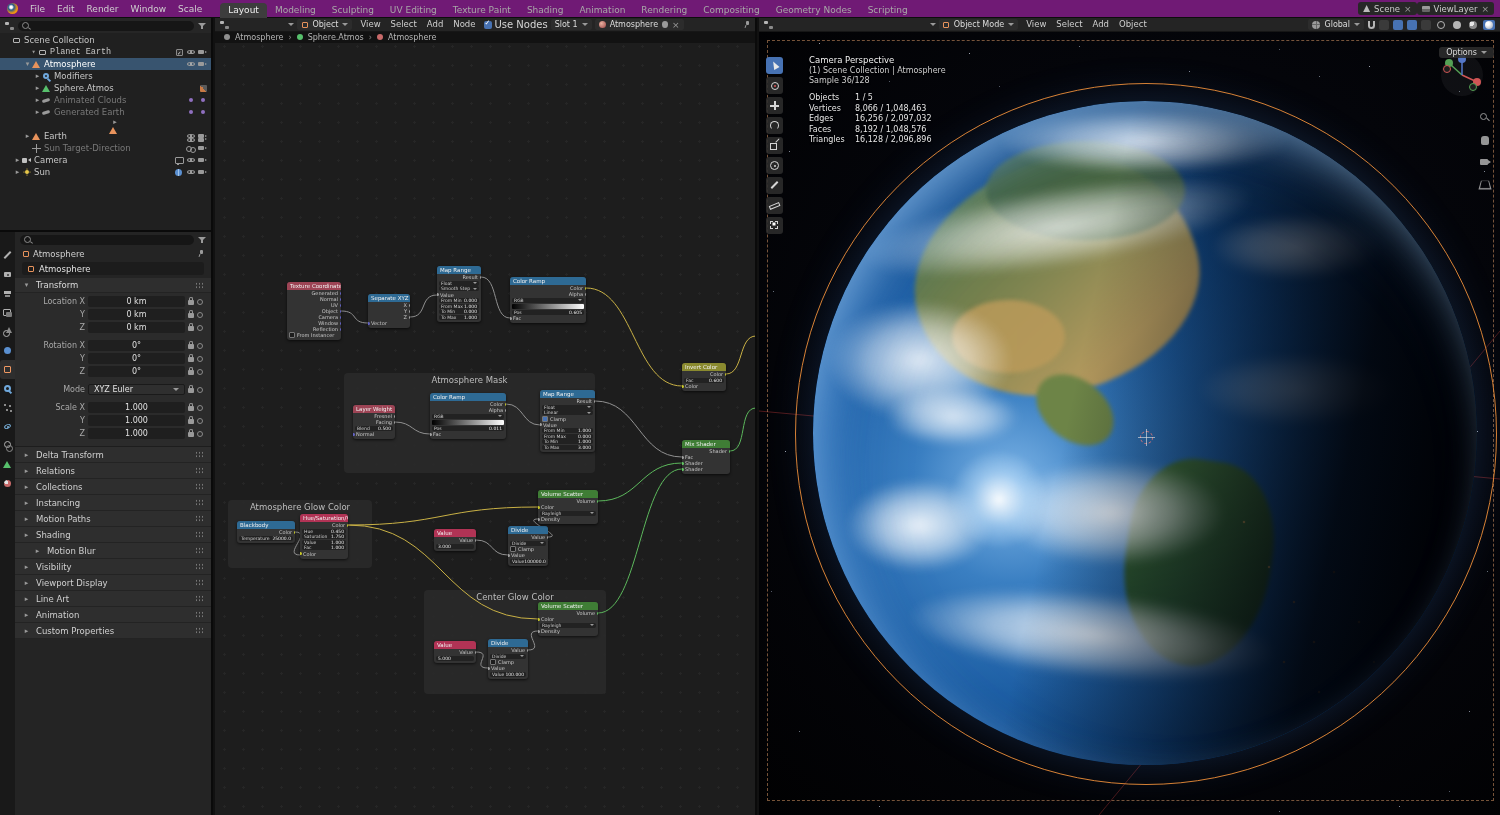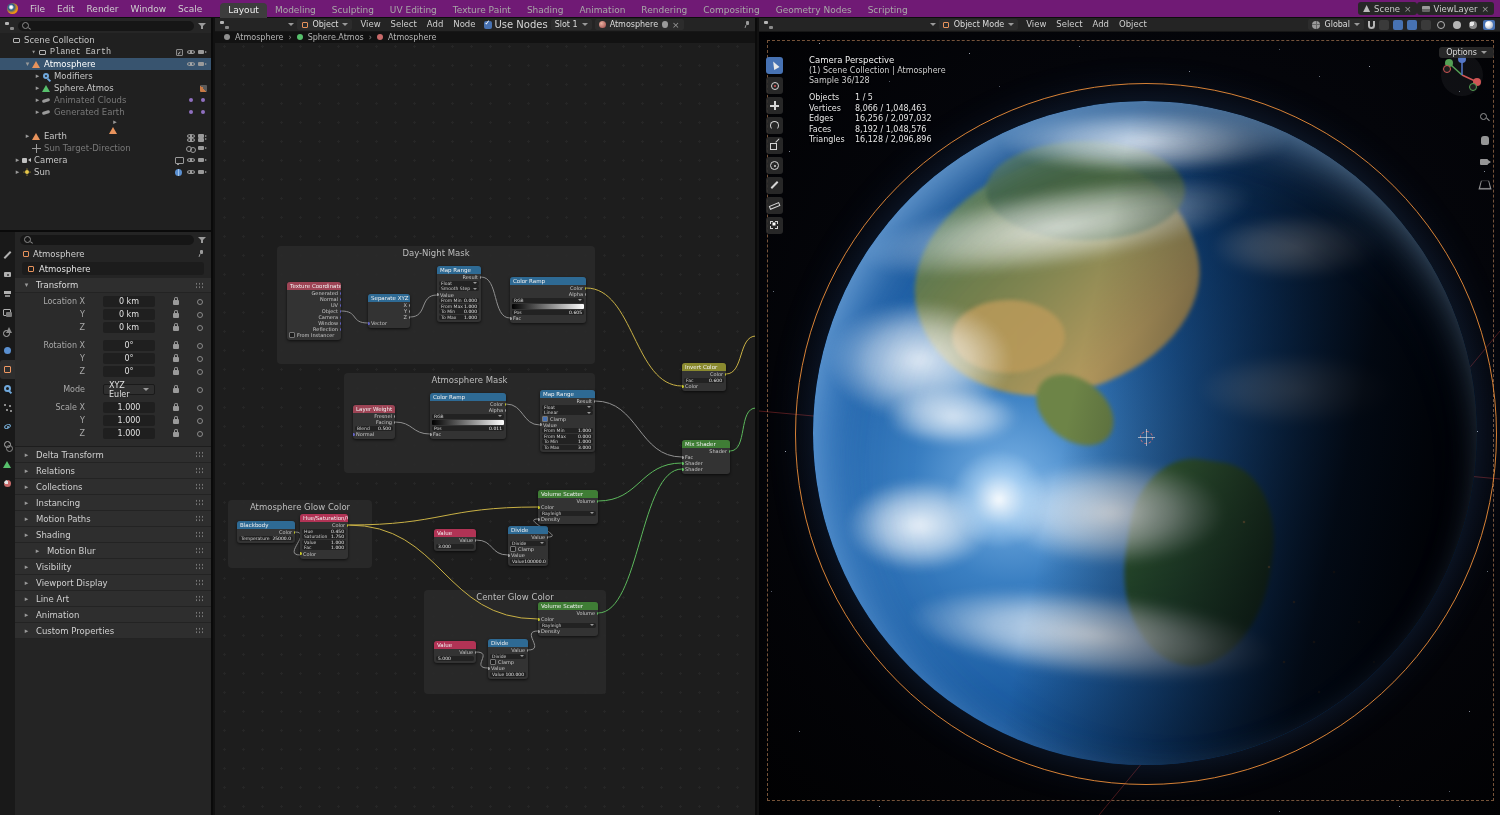--- a/index.html
+++ b/index.html
@@ -92,21 +92,21 @@
   .props-header{height:15px;display:flex;align-items:center;gap:4px;padding:0 5px;background:#242424;}
   .props-path{height:13px;display:flex;align-items:center;gap:4px;padding:0 7px;font-size:8.5px;color:#cfcfcf;}
   .pin{width:7px;height:7px;position:relative;margin-left:auto;}
   .pin::before{content:'';position:absolute;left:3px;top:0;width:3px;height:4px;background:#9a9a9a;border-radius:1px;}
   .pin::after{content:'';position:absolute;left:2px;top:4px;width:1px;height:3px;background:#9a9a9a;transform:rotate(20deg);}
   .name-field{margin:2px 7px 3px;height:13px;background:#1c1c1c;border-radius:3px;display:flex;align-items:center;gap:5px;padding:0 5px;font-size:8.5px;color:#e0e0e0;}
   .cube-ic{width:7px;height:7px;position:relative;flex:none;}
   .cube-ic::before{content:'';position:absolute;inset:0.5px;border:1px solid #e8935c;border-radius:1px;}
   .panel-h{height:14px;display:flex;align-items:center;font-size:8.5px;color:#dadada;padding:0 7px;gap:5px;background:#2e2e2e;border-bottom:1px solid #232323;}
   .tbody{padding:3px 8px 7px;display:flex;flex-direction:column;gap:2px;background:#2b2b2b;border-bottom:1px solid #1d1d1d;}
-  .trow{display:flex;align-items:center;height:11px;gap:18px;}
+  .trow{display:flex;align-items:center;height:11px;gap:3px;}
   .trow.gap{margin-top:5px;}
   .trow .lbl{width:62px;text-align:right;font-size:8px;color:#a8a8a8;flex:none;white-space:nowrap;}
   .trow .val{flex:1;height:11px;background:#1f1f1f;border-radius:2px;display:flex;align-items:center;justify-content:center;font-size:8px;color:#e0e0e0;}
   .trow .val.sel{justify-content:flex-start;padding:0 5px;background:#2f2f2f;border:1px solid #1a1a1a;box-sizing:border-box;}
   .caret{margin-left:auto;border-left:3px solid transparent;border-right:3px solid transparent;border-top:3.5px solid #9a9a9a;}
   .ic-lock{width:6px;height:5px;background:#9a9a9a;border-radius:1px;position:relative;margin-top:2px;flex:none;}
   .ic-lock::before{content:'';position:absolute;left:1px;top:-3px;width:2px;height:3px;border:1px solid #9a9a9a;border-bottom:none;border-radius:2px 2px 0 0;}
   .ic-anim{width:4px;height:4px;border:1px solid #8a8a8a;border-radius:50%;flex:none;}
   .cpanel{height:15px;display:flex;align-items:center;gap:5px;padding:0 7px;background:#2e2e2e;border-bottom:1px solid #232323;font-size:8.5px;color:#d0d0d0;}
   .cpanel.sub{padding-left:18px;}
@@ -577,23 +577,20 @@
             <span class="ar ar-right"></span>
             <span>Custom Properties</span>
             <span class="dragdots"></span>
           </div>
         </div>
     </div>
   </div>
 
   <div class="nodeed">
     <div id="ne-canvas" class="ne-canvas">
-        <div class="frame" style="left: 62px; top: 228px; width: 318px; height: 118px;">
-          <div class="frame-title">Day-Night Mask</div>
-        </div>
         <div class="frame" style="left: 129px; top: 355px; width: 251px; height: 100px;">
           <div class="frame-title">Atmosphere Mask</div>
         </div>
         <div class="frame" style="left: 209px; top: 572px; width: 182px; height: 104px;">
           <div class="frame-title">Center Glow Color</div>
         </div>
         <div class="frame" style="left: 13px; top: 482px; width: 144px; height: 68px;">
           <div class="frame-title">Atmosphere Glow Color</div>
         </div>
         <svg class="links-svg" width="542" height="797">

